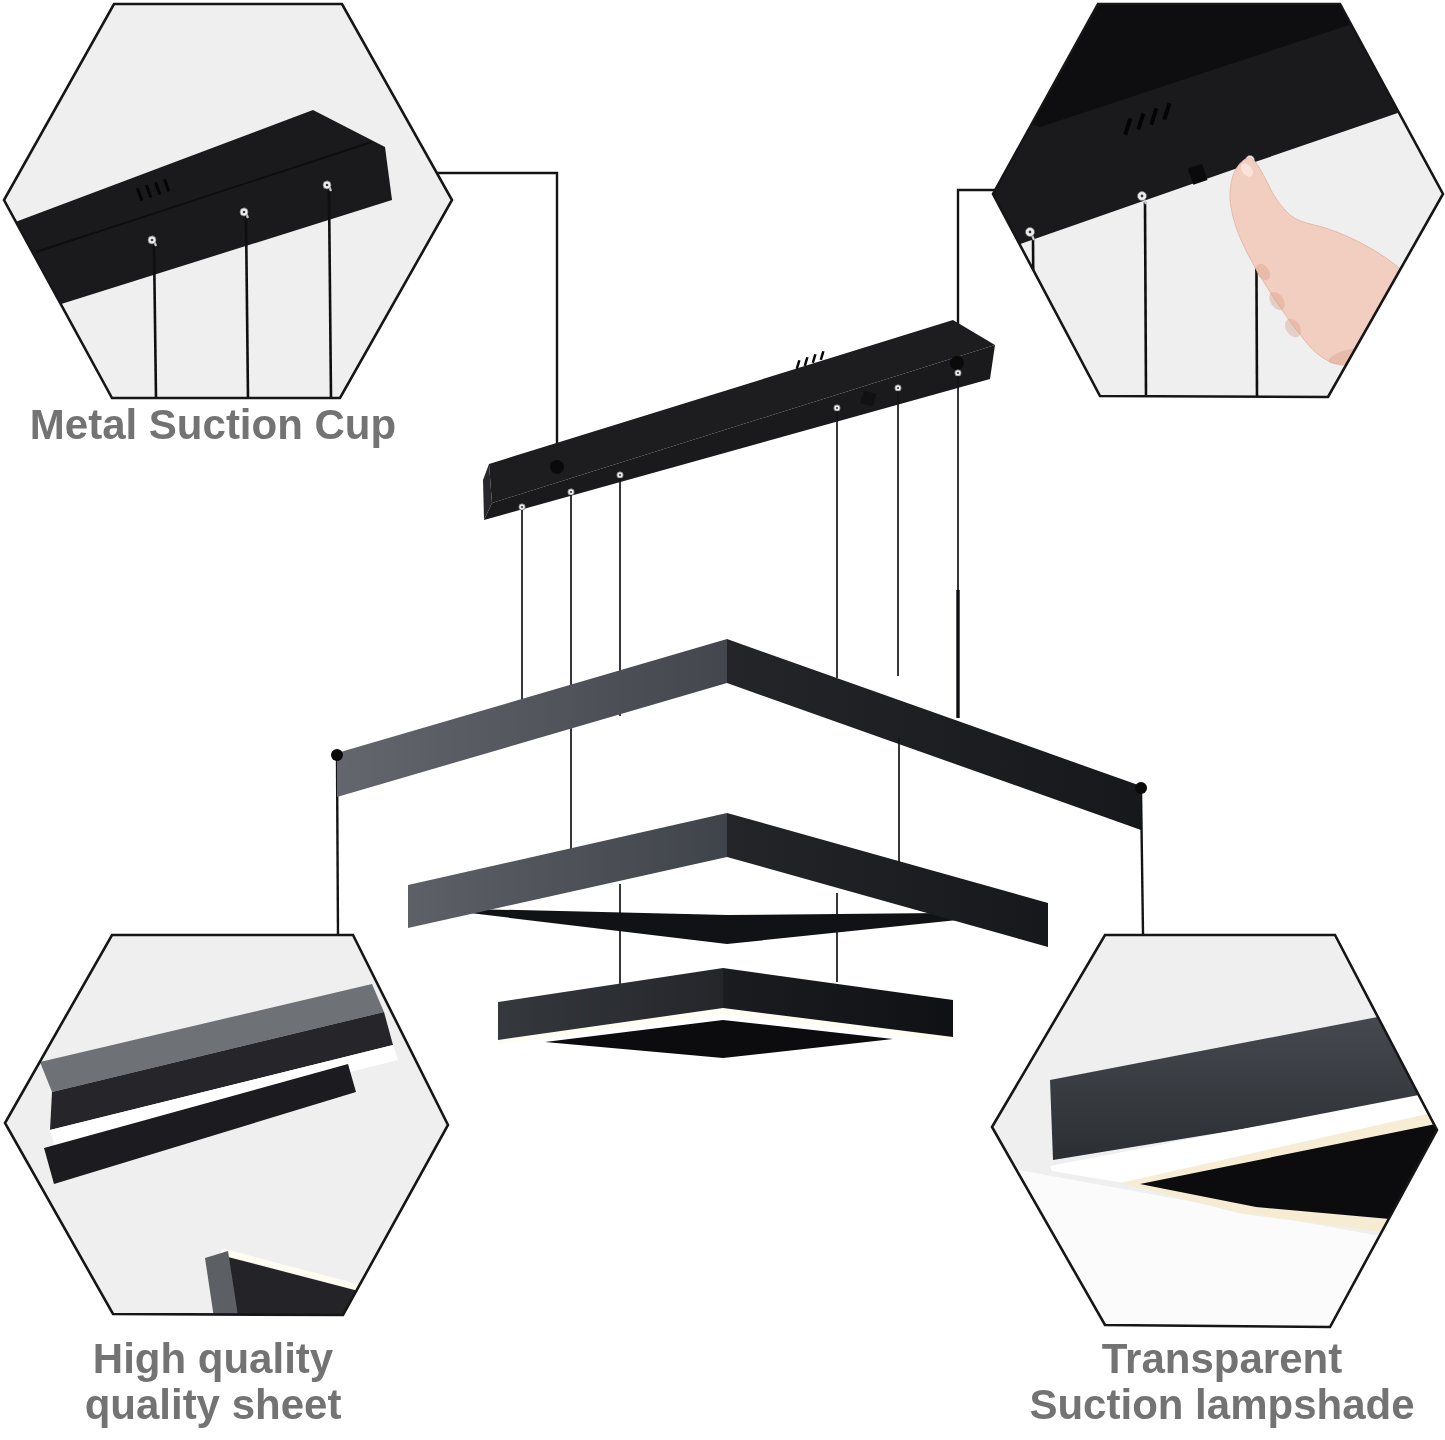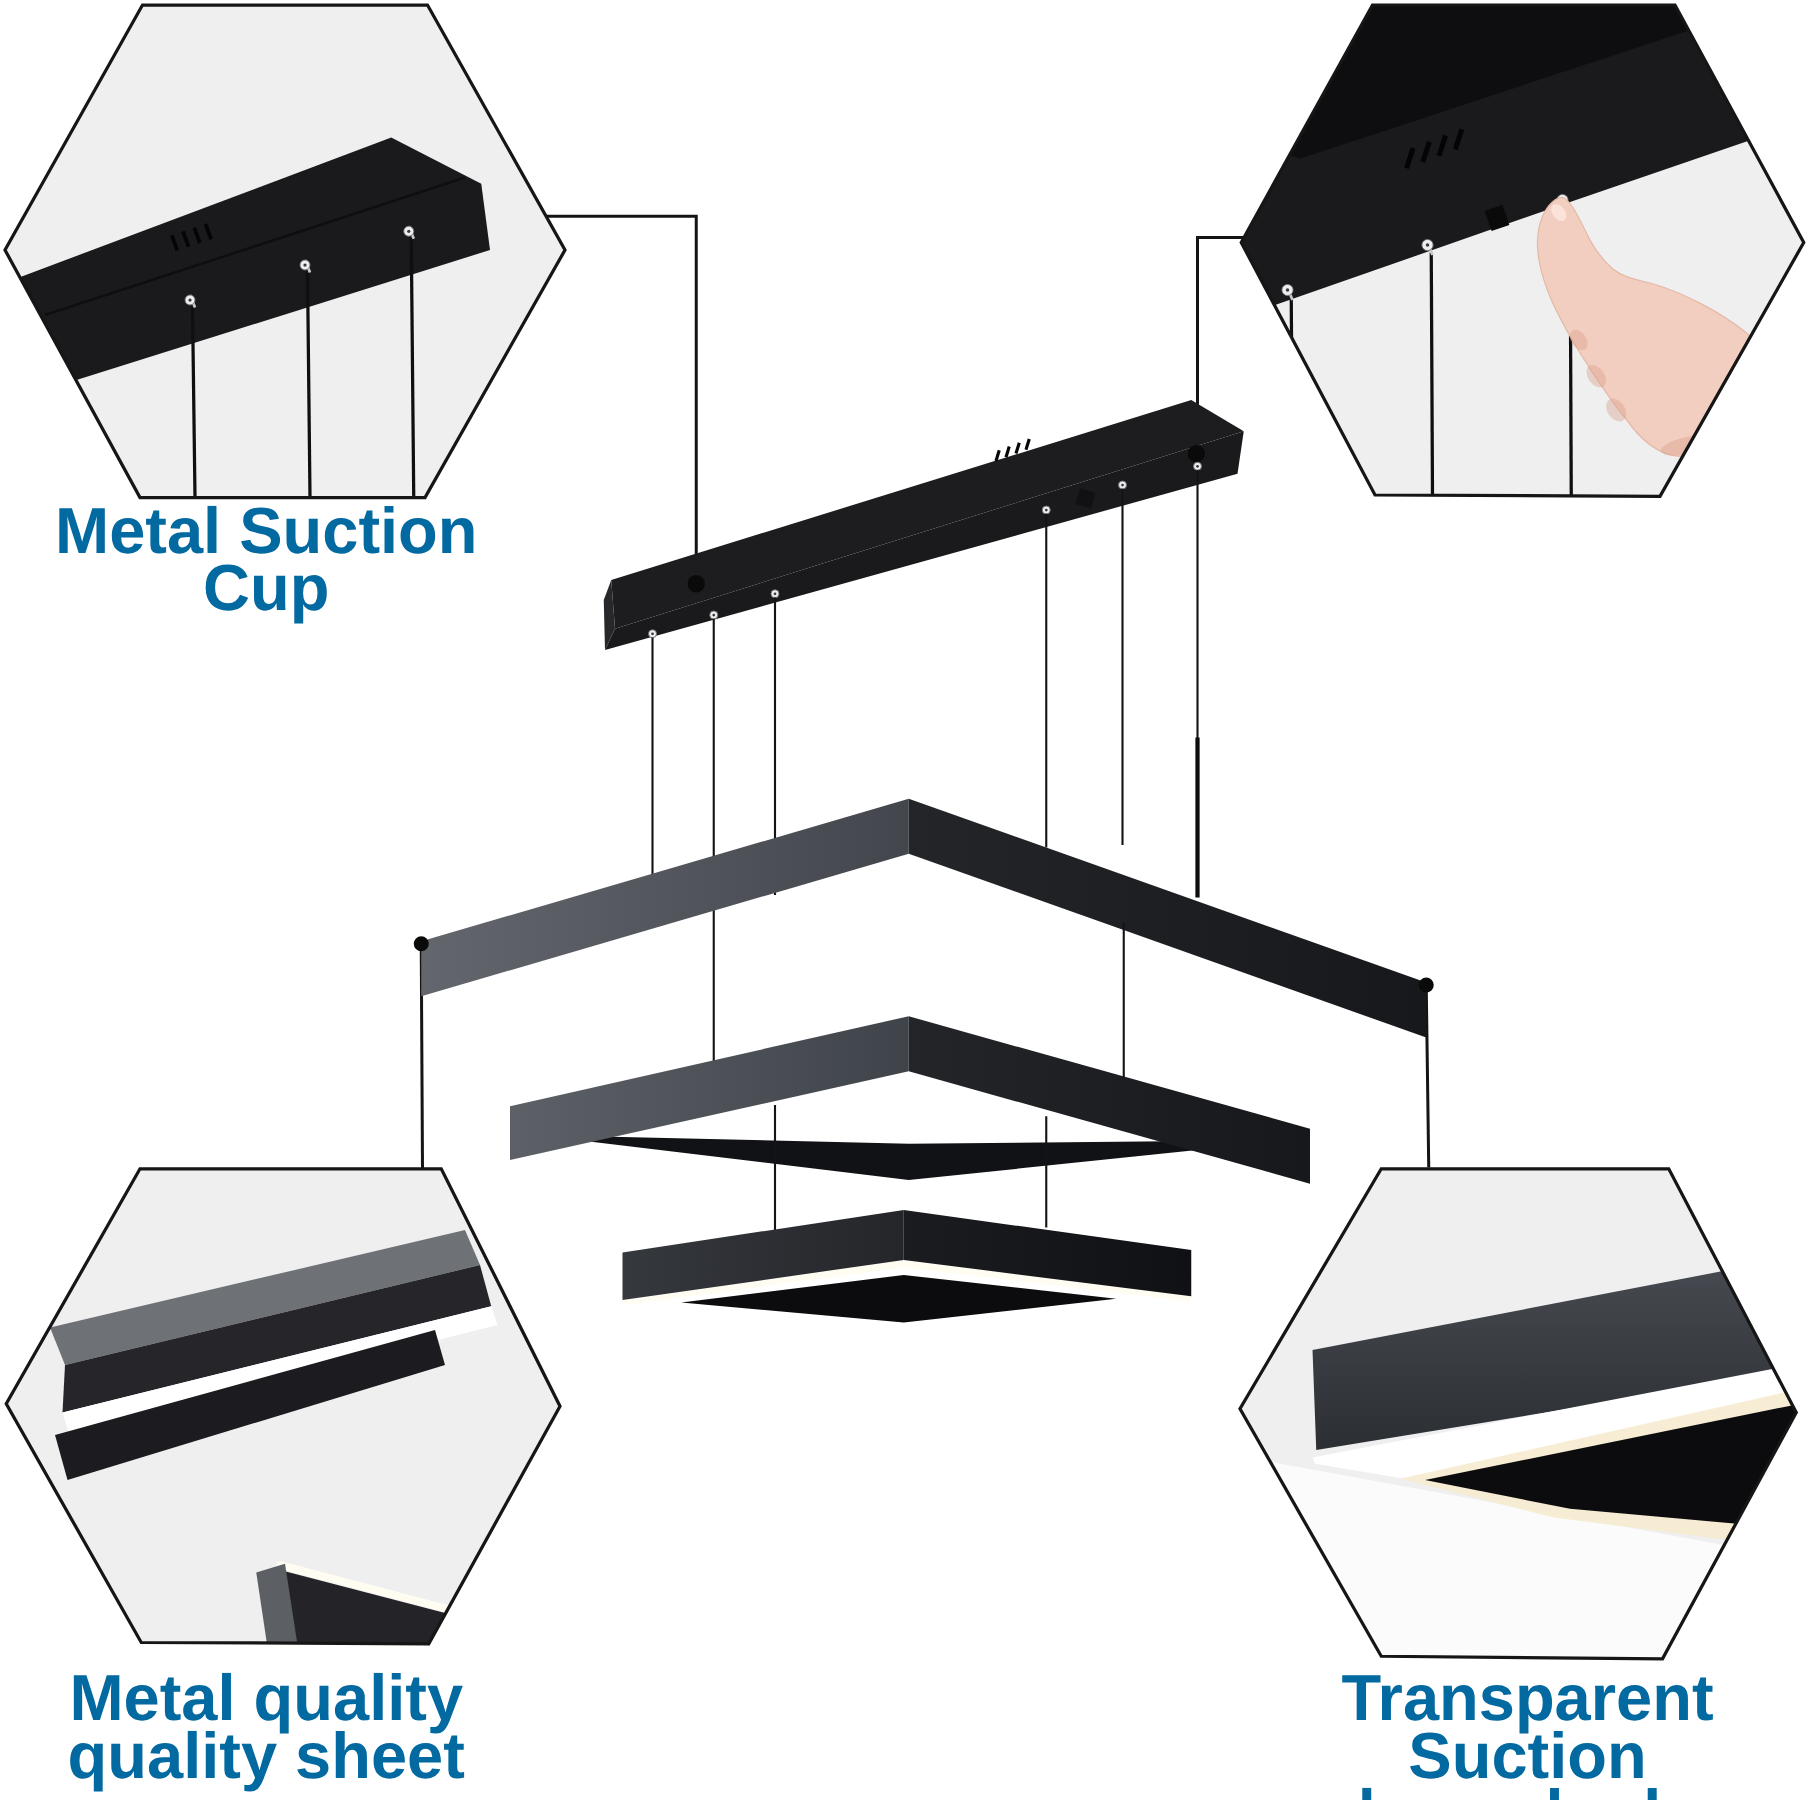--- a/index.html
+++ b/index.html
@@ -1,20 +1,20 @@
 <!DOCTYPE html>
 <html><head>
 <meta charset="utf-8">
 <style>
   html,body{margin:0;padding:0;background:#fff;}
   .stage{position:relative;width:1445px;height:1440px;background:#ffffff;overflow:hidden;
          font-family:"Liberation Sans",sans-serif;}
   .stage svg{position:absolute;left:0;top:0;}
   .caption{position:absolute;width:400px;text-align:center;
-           font-weight:700;font-size:52px;line-height:46px;color:#0369a1;}
+           font-weight:700;font-size:42px;line-height:46px;color:#737373;}
   .hex-border{fill:none;stroke:#161616;stroke-width:2.6px;stroke-linejoin:miter;}
   .wire{stroke:#141417;stroke-width:1.7;fill:none;}
   .wire-thick{stroke:#0e0e11;stroke-width:3.4;fill:none;}
   .hexwire{stroke:#0f0f12;stroke-width:2.6;fill:none;}
   .leader{stroke:#141414;stroke-width:2.4;fill:none;}
   .pinstem{stroke:#c9c9cc;stroke-width:2.2;}
   .pinhead{fill:#ededee;stroke:#6b6b6e;stroke-width:0.7;}
   .pincore{fill:#3a3a3e;}
   .glowline{stroke:#fffdf2;stroke-width:6;fill:none;stroke-linecap:round;}
 </style>
@@ -237,20 +237,20 @@
     <polygon points="723,968 953,1000 953,1037 723,1008" fill="url(#gradR3)"></polygon>
     <polygon points="545,1042 723,1020 893,1039 723,1058" fill="#0c0c0e"></polygon>
   </g>
 </svg>
 
   <div class="caption" style="left:13px;top:402px">
     <div>Metal Suction Cup</div>
     <div></div>
   </div>
   <div class="caption" style="left:13px;top:1336px">
-    <div>Metal quality</div>
+    <div>High quality</div>
     <div>quality sheet</div>
   </div>
   <div class="caption" style="left:1022px;top:1336px">
     <div>Transparent</div>
     <div>Suction lampshade</div>
   </div>
 </div>
 
 </body></html>

